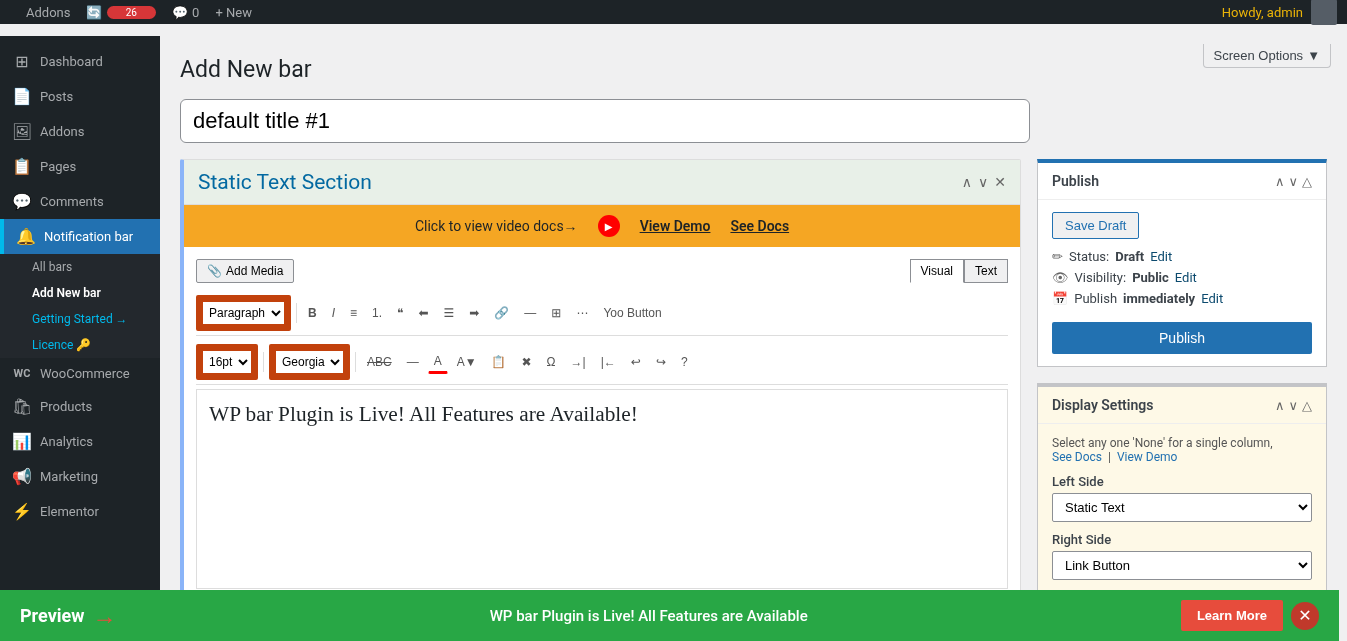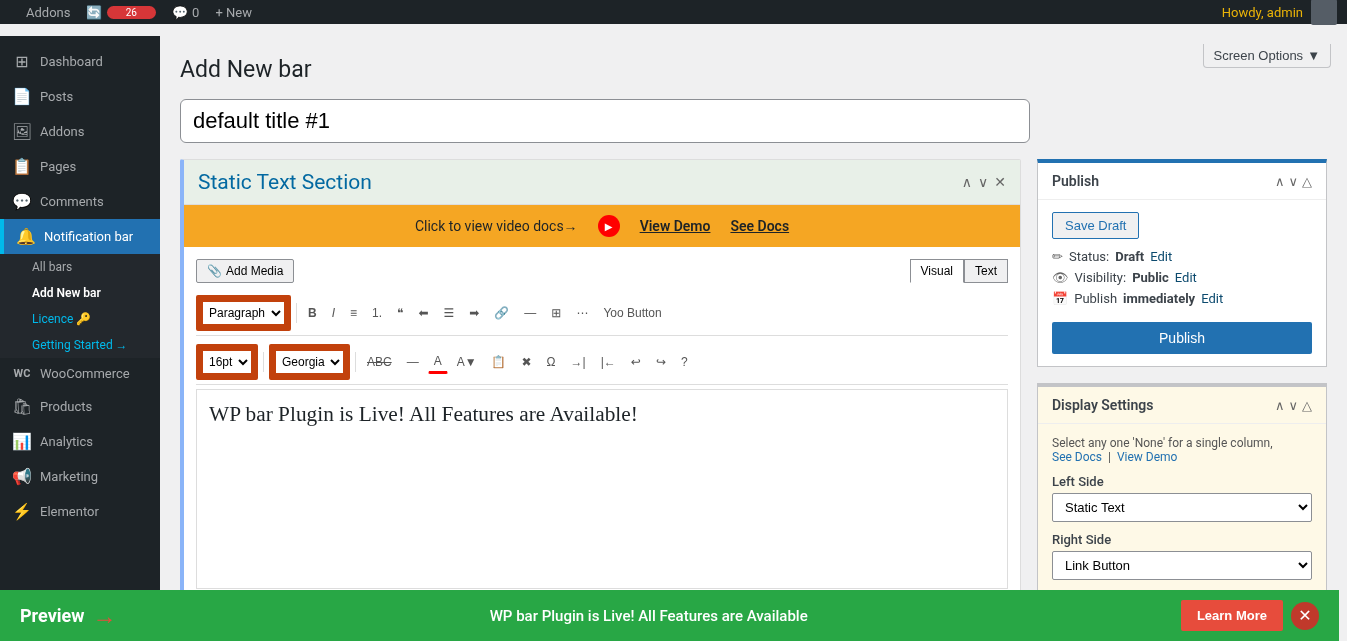--- a/index.html
+++ b/index.html
@@ -274,24 +274,24 @@
     </div>
 
     <div class="sidebar-submenu">
       <div class="sub-item">
         <span>All bars</span>
       </div>
       <div class="sub-item active-sub">
         <span>Add New bar</span>
       </div>
       <div class="sub-item cyan">
+        <span>Getting Started →</span>
+      </div>
+      <div class="sub-item cyan">
         <span>Licence 🔑</span>
-      </div>
-      <div class="sub-item cyan">
-        <span>Getting Started →</span>
       </div>
     </div>
 
     <div class="sidebar-item">
       <span class="icon" style="font-size:11px; font-weight:bold;">WC</span>
       <span>WooCommerce</span>
     </div>
     <div class="sidebar-item">
       <span class="icon">🛍</span>
       <span>Products</span>

